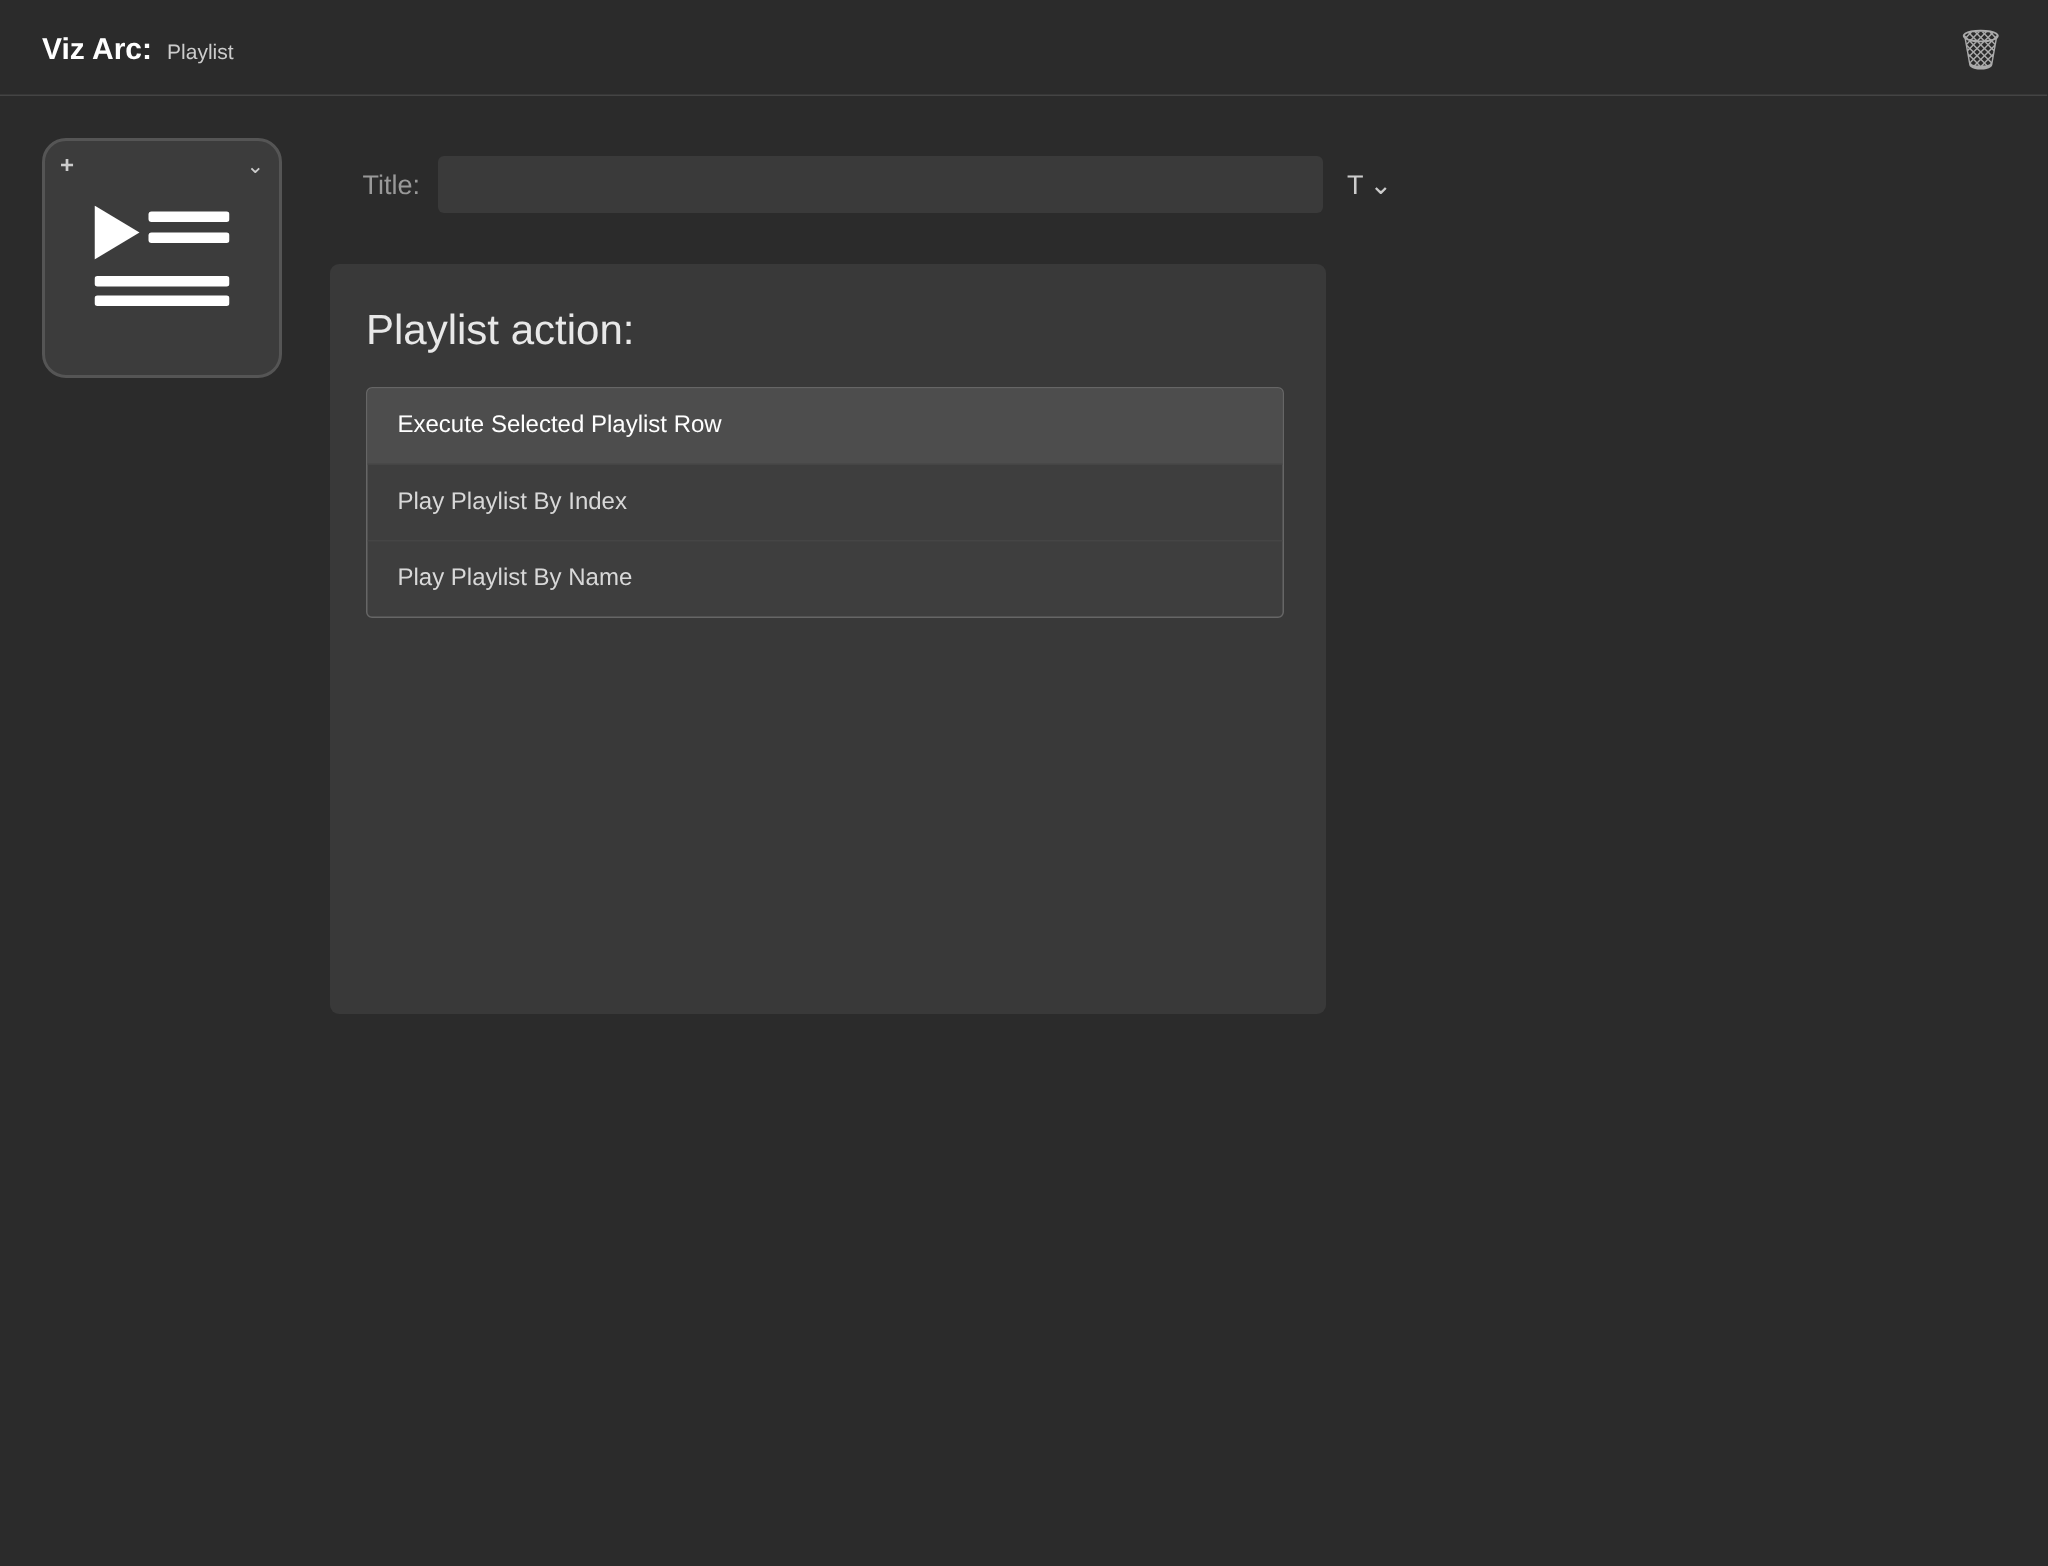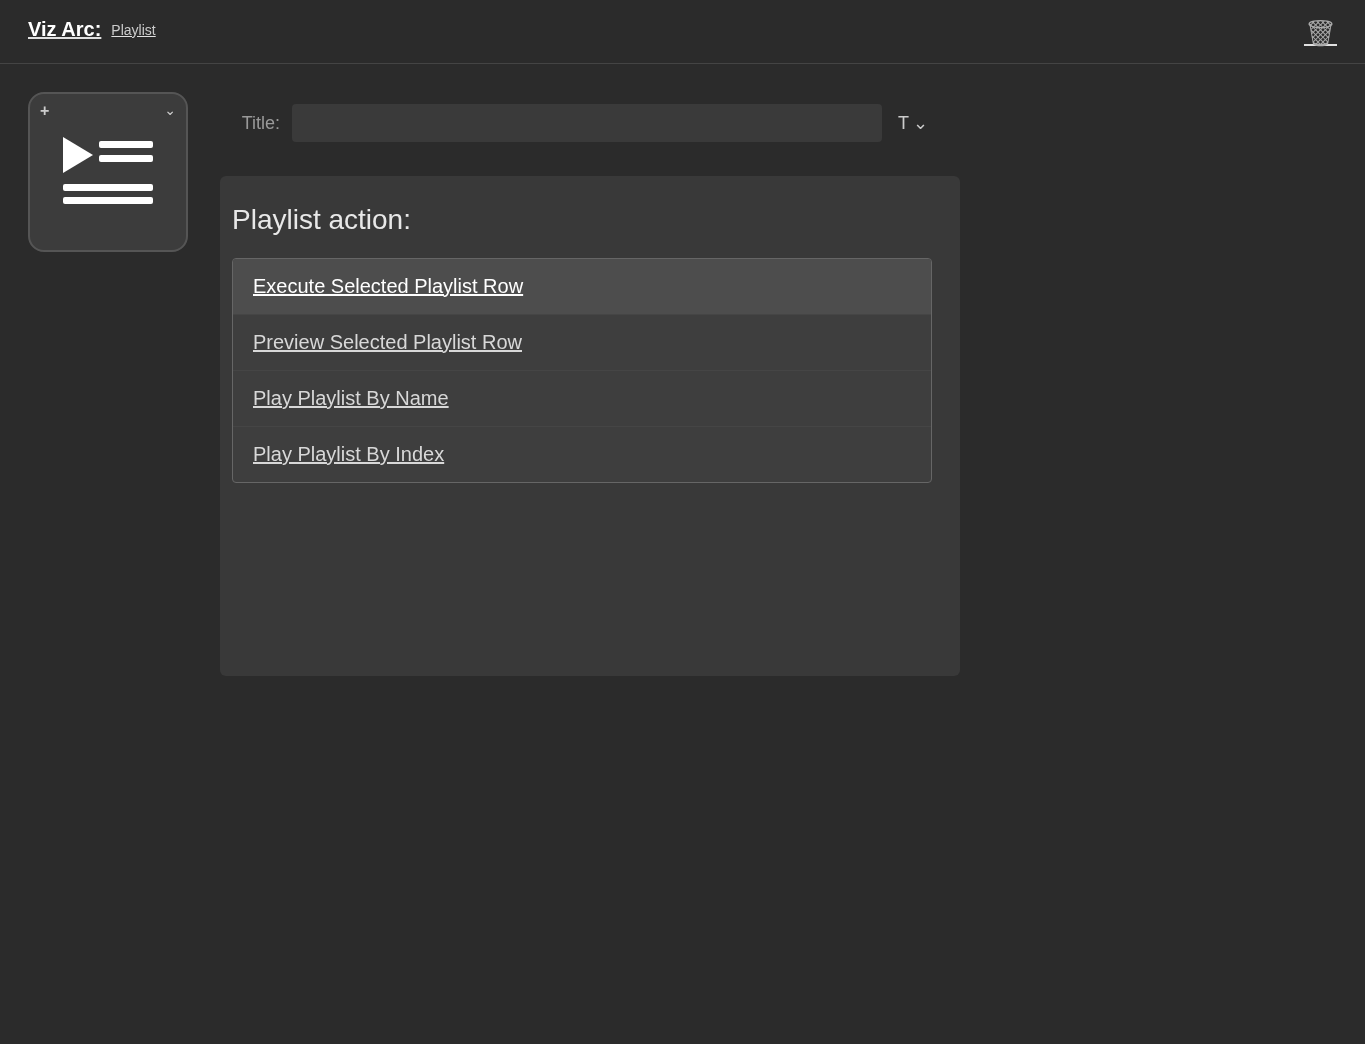--- a/index.html
+++ b/index.html
@@ -8,24 +8,23 @@
       background-color: #2b2b2b;
       color: #e0e0e0;
       font-family: 'Segoe UI', Arial, sans-serif;
       width: 1365px;
       height: 1044px;
       overflow: hidden;
     }
 
     .header {
       display: flex;
-      align-items: flex-start;
+      align-items: center;
       justify-content: space-between;
       padding: 18px 28px 14px 28px;
-      text-decoration: underline;
     }
 
     .header-left {
       display: flex;
       align-items: center;
       gap: 10px;
     }
 
     .header-app-name {
       font-weight: 700;
@@ -136,48 +135,47 @@
       border: none;
       color: #ccc;
       font-size: 18px;
       cursor: pointer;
       margin-left: 4px;
     }
 
     .dropdown-container {
       background: #393939;
       border-radius: 6px;
-      padding: 28px 28px 28px 12px;
-      width: 740px;
+      padding: 28px 28px 28px 24px;
+      width: 664px;
       min-height: 500px;
     }
 
     .dropdown-title {
       font-size: 28px;
       font-weight: 400;
       color: #e8e8e8;
       margin-bottom: 22px;
     }
 
     .dropdown-list {
       background: #3e3e3e;
       border: 1.5px solid #666;
       border-radius: 4px;
       overflow: hidden;
     }
 
     .dropdown-item {
       padding: 16px 20px;
-      font-size: 20px;
+      font-size: 16px;
       color: #d8d8d8;
       cursor: pointer;
       border-bottom: 1px solid #454545;
       display: flex;
       align-items: center;
-      text-decoration: underline;
     }
 
     .dropdown-item:last-child {
       border-bottom: none;
     }
 
     .dropdown-item.selected {
       background: #4d4d4d;
       color: #ffffff;
     }
@@ -222,20 +220,19 @@
         <span>T</span>
         <span>⌄</span>
       </button>
     </div>
 
     <div class="dropdown-container">
       <div class="dropdown-title">Playlist action:</div>
       <div class="dropdown-list">
 
       <div class="dropdown-item selected">Execute Selected Playlist Row</div>
-          <div class="dropdown-item">Preview Selected Playlist Row</div>
+          <div class="dropdown-item">Play Playlist By Index</div>
           <div class="dropdown-item">Play Playlist By Name</div>
-          <div class="dropdown-item">Play Playlist By Index</div>
         </div>
     </div>
 
   </div>
 </div>
 
 </body></html>

